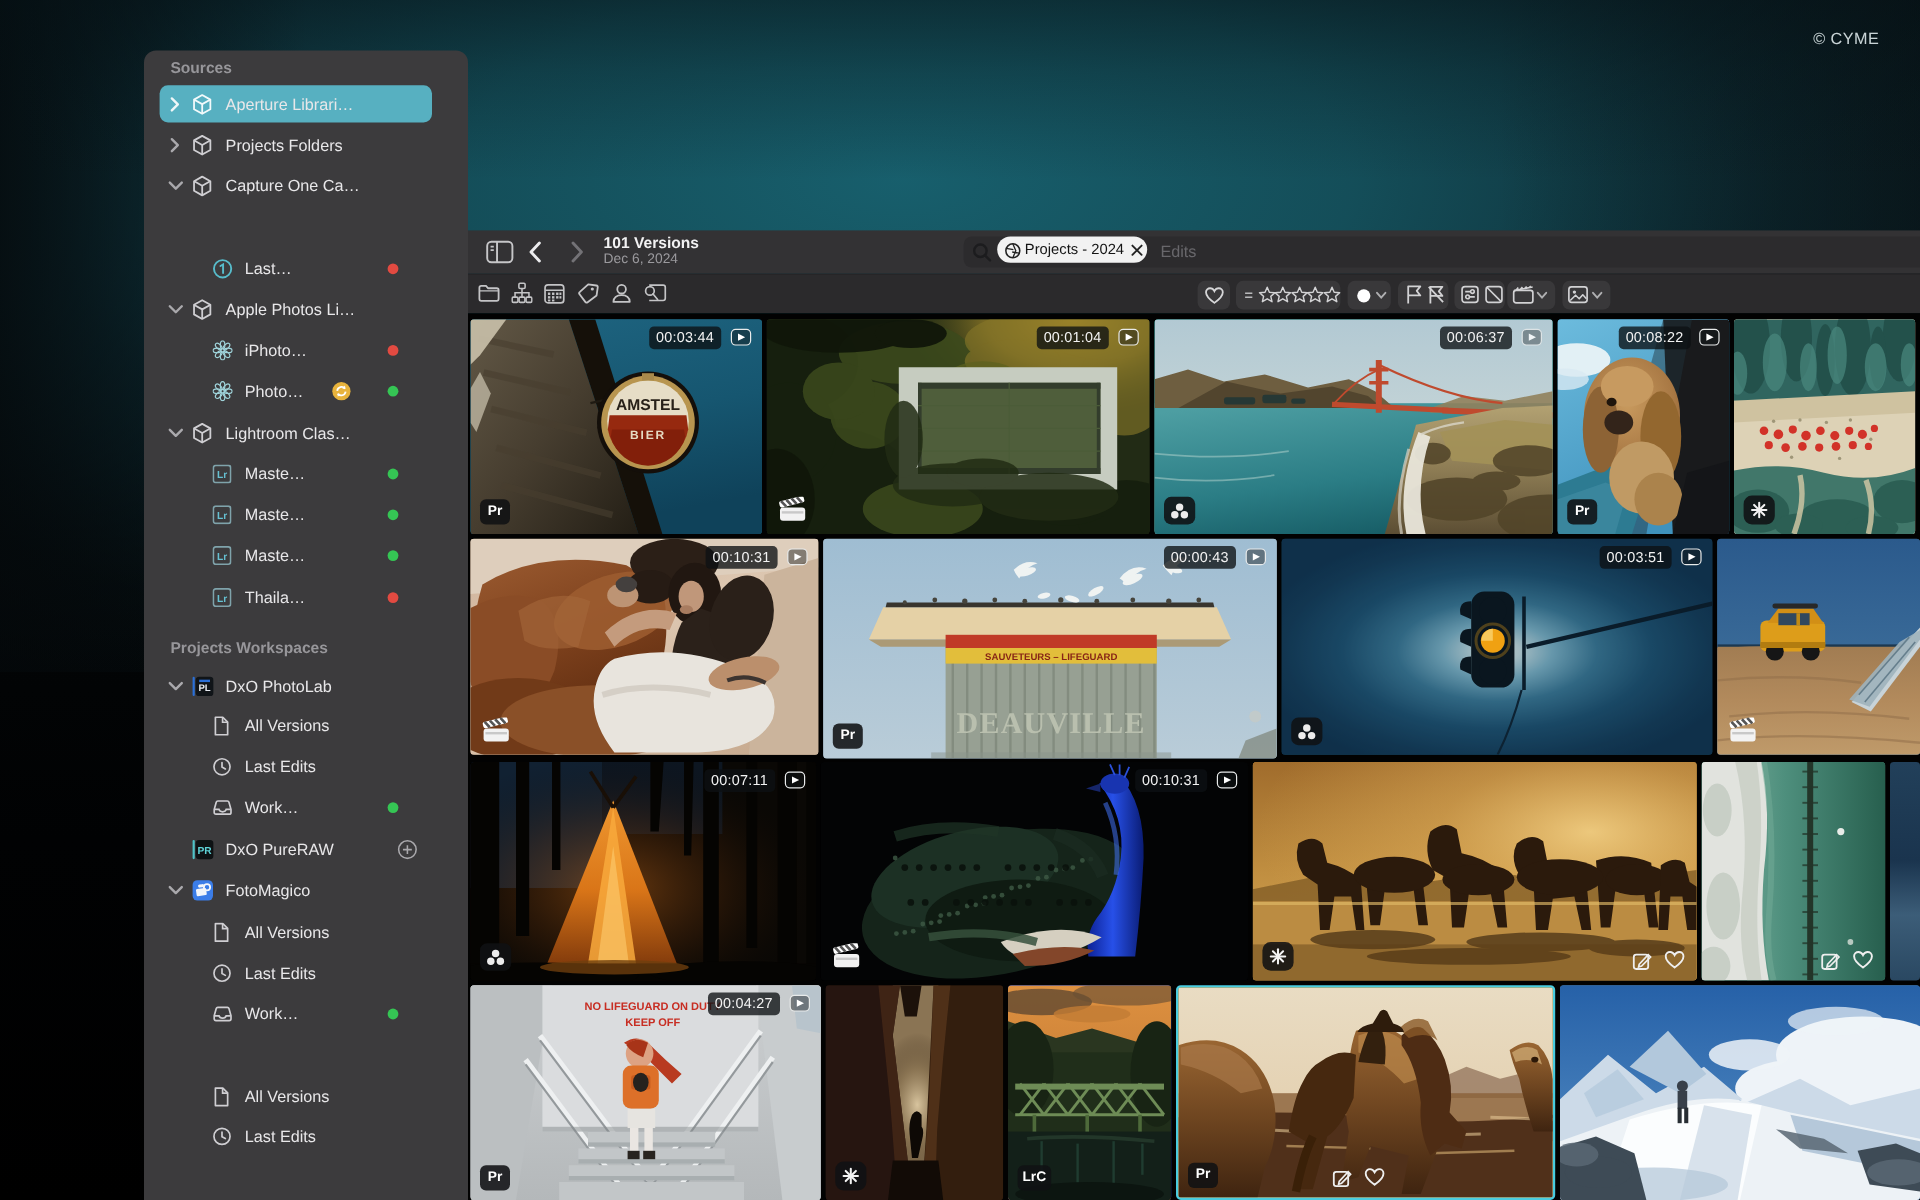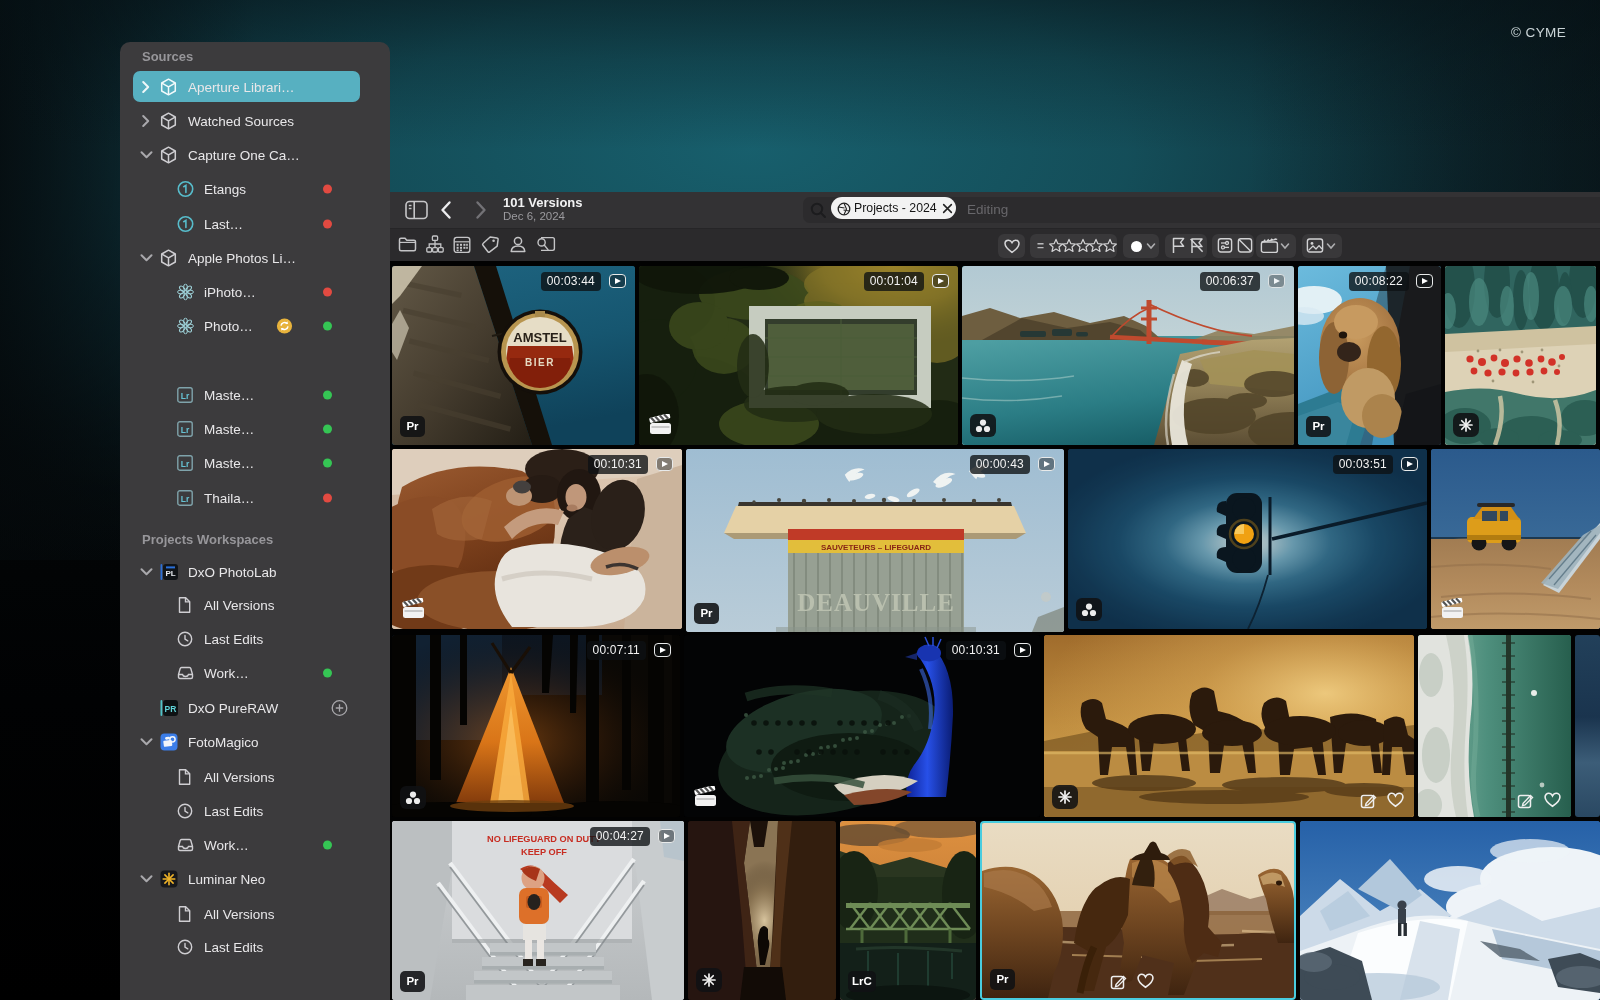--- a/index.html
+++ b/index.html
@@ -53,39 +53,31 @@
         <div class="slabel" style="left:55px">Aperture Librari…</div>
       </div>
 <div class="srow" style="top:63.5px">
         <svg class="svgic" style="left:7px" width="13" height="13" viewBox="0 0 13 13">
           <path d="M3.2,1.5 L8.2,6.5 L3.2,11.5" fill="none" stroke="#a9a8ac" stroke-width="2" stroke-linecap="round" stroke-linejoin="round"></path>
         </svg>
         <svg class="svgic" style="left:27px" width="17" height="18" viewBox="0 0 17 18">
 <path d="M8.5 1.2 L15.3 5 L15.3 13 L8.5 16.8 L1.7 13 L1.7 5 Z" fill="none" stroke="#cfced2" stroke-width="1.5" stroke-linejoin="round"></path>
 <path d="M1.9 5.1 L8.5 8.8 L15.1 5.1 M8.5 8.8 L8.5 16.6" fill="none" stroke="#cfced2" stroke-width="1.5"></path>
         </svg>
-        <div class="slabel" style="left:55px">Watched Sources</div>
+        <div class="slabel" style="left:55px">Projects Folders</div>
       </div>
 <div class="srow" style="top:97.5px">
         <svg class="svgic" style="left:7px" width="13" height="13" viewBox="0 0 13 13">
           <path d="M1.5,3.7 L6.5,8.7 L11.5,3.7" fill="none" stroke="#a9a8ac" stroke-width="2" stroke-linecap="round" stroke-linejoin="round"></path>
         </svg>
         <svg class="svgic" style="left:27px" width="17" height="18" viewBox="0 0 17 18">
 <path d="M8.5 1.2 L15.3 5 L15.3 13 L8.5 16.8 L1.7 13 L1.7 5 Z" fill="none" stroke="#cfced2" stroke-width="1.5" stroke-linejoin="round"></path>
 <path d="M1.9 5.1 L8.5 8.8 L15.1 5.1 M8.5 8.8 L8.5 16.6" fill="none" stroke="#cfced2" stroke-width="1.5"></path>
         </svg>
         <div class="slabel" style="left:55px">Capture One Ca…</div>
-      </div>
-<div class="srow" style="top:131.5px">
-        <svg class="svgic" style="left:44px" width="17" height="17" viewBox="0 0 17 17">
-<circle cx="8.5" cy="8.5" r="7.2" fill="none" stroke="#57bccb" stroke-width="1.6"></circle>
-<path d="M6.7 6.2 L8.9 4.9 L8.9 12" fill="none" stroke="#57bccb" stroke-width="1.6" stroke-linecap="round"></path>
-        </svg>
-        <div class="slabel" style="left:71px">Etangs</div>
-        <div class="dot r"></div>
       </div>
 <div class="srow" style="top:166.0px">
         <svg class="svgic" style="left:44px" width="17" height="17" viewBox="0 0 17 17">
 <circle cx="8.5" cy="8.5" r="7.2" fill="none" stroke="#57bccb" stroke-width="1.6"></circle>
 <path d="M6.7 6.2 L8.9 4.9 L8.9 12" fill="none" stroke="#57bccb" stroke-width="1.6" stroke-linecap="round"></path>
         </svg>
         <div class="slabel" style="left:71px">Last…</div>
         <div class="dot r"></div>
       </div>
 <div class="srow" style="top:234.5px">
@@ -125,20 +117,30 @@
         </svg>
         <div class="slabel" style="left:71px">Photo…</div>
         <svg class="svgic" style="left:143px" width="17" height="17" viewBox="0 0 17 17">
 <circle cx="8.5" cy="8.5" r="7.6" fill="#e8b33c"></circle>
 <path d="M5 8.2 A3.7 3.7 0 0 1 11.5 6.3 M12 8.8 A3.7 3.7 0 0 1 5.5 10.7" fill="none" stroke="#fff" stroke-width="1.5"></path>
 <path d="M11.5 3.8 L11.8 6.6 L9.2 6.2 Z" fill="#fff"></path>
           <path d="M5.5 13.2 L5.2 10.4 L7.8 10.8 Z" fill="#fff"></path>
         </svg>
         <div class="dot g"></div>
       </div>
+<div class="srow" style="top:303.0px">
+        <svg class="svgic" style="left:7px" width="13" height="13" viewBox="0 0 13 13">
+          <path d="M1.5,3.7 L6.5,8.7 L11.5,3.7" fill="none" stroke="#a9a8ac" stroke-width="2" stroke-linecap="round" stroke-linejoin="round"></path>
+        </svg>
+        <svg class="svgic" style="left:27px" width="17" height="18" viewBox="0 0 17 18">
+<path d="M8.5 1.2 L15.3 5 L15.3 13 L8.5 16.8 L1.7 13 L1.7 5 Z" fill="none" stroke="#cfced2" stroke-width="1.5" stroke-linejoin="round"></path>
+<path d="M1.9 5.1 L8.5 8.8 L15.1 5.1 M8.5 8.8 L8.5 16.6" fill="none" stroke="#cfced2" stroke-width="1.5"></path>
+        </svg>
+        <div class="slabel" style="left:55px">Lightroom Clas…</div>
+      </div>
 <div class="srow" style="top:337.0px">
         <svg class="svgic" style="left:44px" width="16" height="16" viewBox="0 0 16 16">
 <rect x="0.8" y="0.8" width="14.4" height="14.4" rx="2" fill="none" stroke="#7fa3ab" stroke-width="1.4"></rect>
 <text x="8" y="11.5" font-size="8.5" font-weight="bold" fill="#66c1d2" text-anchor="middle" font-family="Liberation Sans">Lr</text>
         </svg>
         <div class="slabel" style="left:71px">Maste…</div>
         <div class="dot g"></div>
       </div>
 <div class="srow" style="top:371.5px">
         <svg class="svgic" style="left:44px" width="16" height="16" viewBox="0 0 16 16">
@@ -237,37 +239,20 @@
         </svg>
         <div class="slabel" style="left:71px">Last Edits</div>
       </div>
 <div class="srow" style="top:787.0px">
         <svg class="svgic" style="left:44px" width="17" height="16" viewBox="0 0 17 16">
 <path d="M1.5 9.5 L3.2 3.5 Q3.5 2.5 4.5 2.5 H12.5 Q13.5 2.5 13.8 3.5 L15.5 9.5 V12 Q15.5 13.5 14 13.5 H3 Q1.5 13.5 1.5 12 Z" fill="none" stroke="#cfced2" stroke-width="1.4" stroke-linejoin="round"></path>
 <path d="M1.8 9.5 H5.5 Q6 11.5 8.5 11.5 Q11 11.5 11.5 9.5 H15.2" fill="none" stroke="#cfced2" stroke-width="1.4"></path>
         </svg>
         <div class="slabel" style="left:71px">Work…</div>
         <div class="dot g"></div>
-      </div>
-<div class="srow" style="top:821.5px">
-        <svg class="svgic" style="left:7px" width="13" height="13" viewBox="0 0 13 13">
-          <path d="M1.5,3.7 L6.5,8.7 L11.5,3.7" fill="none" stroke="#a9a8ac" stroke-width="2" stroke-linecap="round" stroke-linejoin="round"></path>
-        </svg>
-        <svg class="svgic" style="left:27px" width="18" height="18" viewBox="0 0 18 18">
-<rect x="0.5" y="0.5" width="17" height="17" rx="4" fill="#17181c"></rect>
-          <line x1="9" y1="9" x2="14.80" y2="9.00" stroke="#f0b429" stroke-width="1.6" stroke-linecap="round"></line>
-          <line x1="9" y1="9" x2="13.10" y2="13.10" stroke="#f0b429" stroke-width="1.6" stroke-linecap="round"></line>
-          <line x1="9" y1="9" x2="9.00" y2="14.80" stroke="#f0b429" stroke-width="1.6" stroke-linecap="round"></line>
-          <line x1="9" y1="9" x2="4.90" y2="13.10" stroke="#f0b429" stroke-width="1.6" stroke-linecap="round"></line>
-          <line x1="9" y1="9" x2="3.20" y2="9.00" stroke="#f0b429" stroke-width="1.6" stroke-linecap="round"></line>
-          <line x1="9" y1="9" x2="4.90" y2="4.90" stroke="#f0b429" stroke-width="1.6" stroke-linecap="round"></line>
-          <line x1="9" y1="9" x2="9.00" y2="3.20" stroke="#f0b429" stroke-width="1.6" stroke-linecap="round"></line>
-          <line x1="9" y1="9" x2="13.10" y2="4.90" stroke="#f0b429" stroke-width="1.6" stroke-linecap="round"></line>
-        </svg>
-        <div class="slabel" style="left:55px">Luminar Neo</div>
       </div>
 <div class="srow" style="top:856.0px">
         <svg class="svgic" style="left:44px" width="15" height="17" viewBox="0 0 15 17">
 <path d="M2.5 1.2 H8.7 L12.7 5.2 V15.8 H2.5 Z" fill="none" stroke="#cfced2" stroke-width="1.4" stroke-linejoin="round"></path>
 <path d="M8.5 1.4 V5.4 H12.5" fill="none" stroke="#cfced2" stroke-width="1.4"></path>
         </svg>
         <div class="slabel" style="left:71px">All Versions</div>
       </div>
 <div class="srow" style="top:889.5px">
         <svg class="svgic" style="left:44px" width="16" height="16" viewBox="0 0 16 16">
@@ -299,21 +284,21 @@
       </svg>
 <div style="position:absolute;left:441px;top:5px;width:125px;height:22px;background:#f2f2f2;border-radius:11px;"></div>
 <svg style="position:absolute;left:447px;top:10px" width="14" height="14" viewBox="0 0 14 14">
 <circle cx="7" cy="7" r="5.8" fill="none" stroke="#222" stroke-width="1.3"></circle>
 <path d="M7 1.2 L9.5 7 L7 12.8 M1.5 5 L7.5 6 M12.5 9 L6.5 8" fill="none" stroke="#222" stroke-width="1.1"></path>
       </svg>
 <div style="position:absolute;left:464px;top:9px;color:#141414;font-size:12.3px;">Projects - 2024</div>
 <svg style="position:absolute;left:552px;top:10.5px" width="11" height="11" viewBox="0 0 12 12">
         <path d="M1.8 1.8 L10.2 10.2 M10.2 1.8 L1.8 10.2" stroke="#222" stroke-width="1.7" stroke-linecap="round"></path>
       </svg>
-<div style="position:absolute;left:577px;top:10px;color:#68676b;font-size:13.5px;">Editing</div>
+<div style="position:absolute;left:577px;top:10px;color:#68676b;font-size:13.5px;">Edits</div>
 </div>
 <div id="tb2">
 <svg style="position:absolute;left:8px;top:7px" width="19" height="17" viewBox="0 0 19 17">
 <path d="M1.5 3.8 Q1.5 2.2 3 2.2 H7 L8.8 4.2 H16 Q17.5 4.2 17.5 5.8 V13 Q17.5 14.8 16 14.8 H3 Q1.5 14.8 1.5 13 Z" fill="none" stroke="#c4c4c6" stroke-width="1.5"></path>
 <line x1="1.8" y1="6.4" x2="17.2" y2="6.4" stroke="#c4c4c6" stroke-width="1.2"></line>
       </svg>
 <svg style="position:absolute;left:36px;top:6px" width="18" height="19" viewBox="0 0 18 19">
 <rect x="6.4" y="1" width="5.2" height="4.4" rx="1" fill="none" stroke="#c4c4c6" stroke-width="1.3"></rect>
 <rect x="0.8" y="12.6" width="4.8" height="4.4" rx="1" fill="none" stroke="#c4c4c6" stroke-width="1.3"></rect>
 <rect x="6.6" y="12.6" width="4.8" height="4.4" rx="1" fill="none" stroke="#c4c4c6" stroke-width="1.3"></rect>

